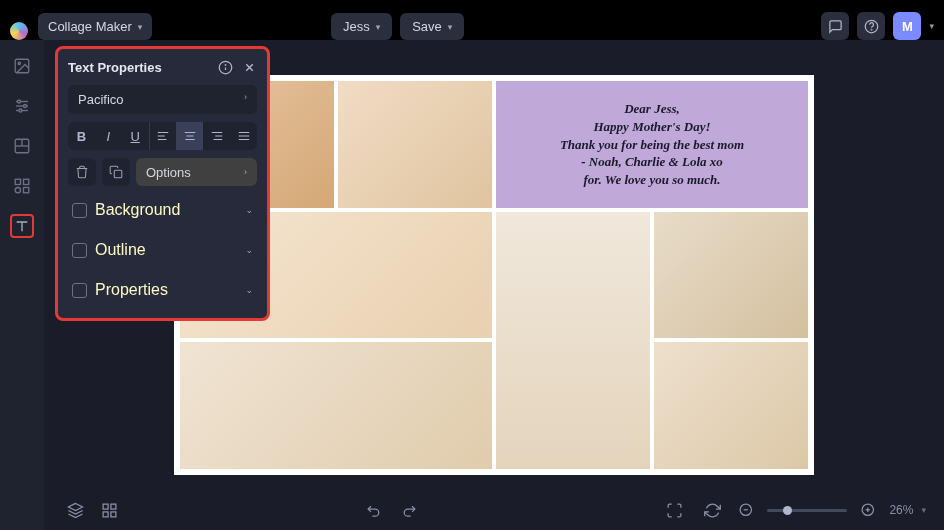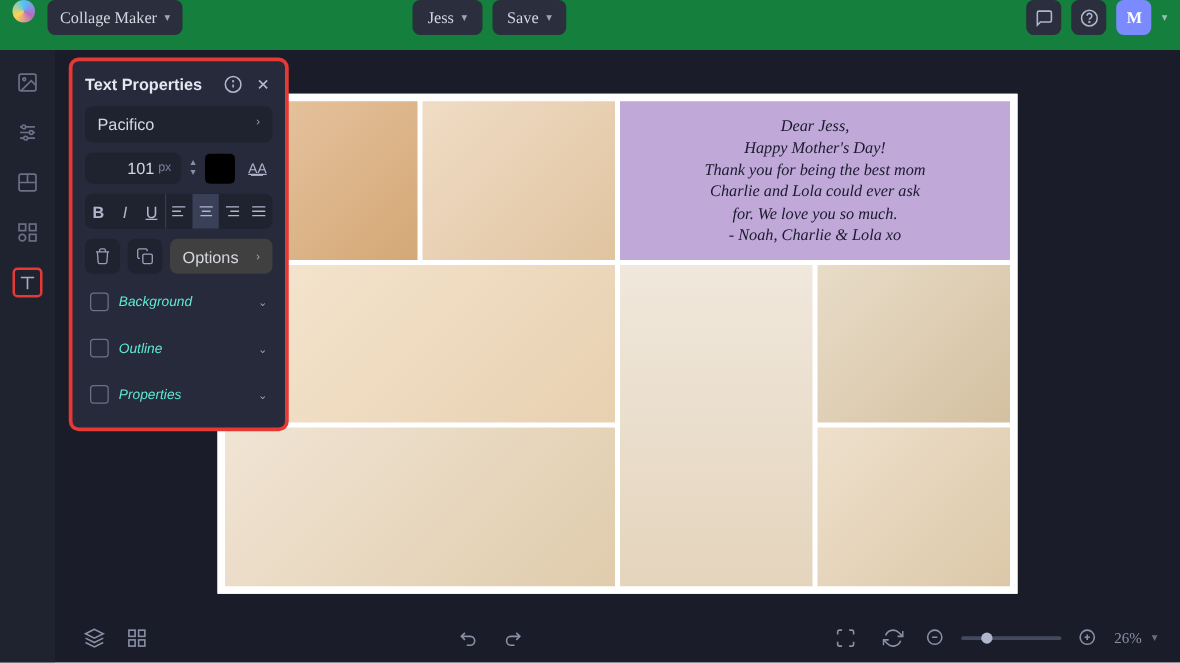--- a/index.html
+++ b/index.html
@@ -8,24 +8,23 @@
   background: #1a1d29;
   color: #d4d7e0;
   width: 944px;
   height: 530px;
   overflow: hidden;
   font-size: 13px;
 }
 .top-bar {
   height: 40px;
   display: flex;
-  align-items: flex-start;
+  align-items: flex-end;
   padding: 0 10px;
-  background: #15803d;
-  font-family: Liberation Serif, serif;
+  background: #000000;
 }
 .logo {
   width: 18px; height: 18px; border-radius: 50%;
   background: conic-gradient(#4fc3f7, #ba68c8, #ffd54f, #4fc3f7);
   margin-right: 10px;
 }
 .app-select {
   background: #2a2e3d; padding: 6px 10px; border-radius: 6px;
   display: flex; align-items: center; gap: 6px; cursor: pointer;
 }
@@ -65,54 +64,54 @@
 }
 .canvas-stage {
   flex: 1; display: flex; align-items: center; justify-content: center;
   padding: 20px 20px 0 20px;
 }
 .collage {
   width: 640px; height: 400px; background: #fff; border: 6px solid #fff;
   display: grid; grid-template-columns: repeat(4, 1fr); grid-template-rows: repeat(3, 1fr);
   gap: 4px;
 }
-.cell { background-size: cover; background-position: center; }
+.cell { background-size: cover; background-position: center; font-weight: bold; }
 .c1 { grid-column: 1; grid-row: 1; background: linear-gradient(135deg,#e8c6a4,#d4a876); }
 .c2 { grid-column: 2; grid-row: 1; background: linear-gradient(135deg,#f0dcc5,#e0c4a0); }
 .c3 { grid-column: 3 / 5; grid-row: 1; background: #c0a8d8; padding: 10px 14px;
   font-family: "Brush Script MT", cursive; font-style: italic; color: #1a1a2e;
   font-size: 13px; line-height: 1.35; text-align: center; display:flex;flex-direction:column;justify-content:center;}
 .c3 div { white-space: pre-line; }
 .c4 { grid-column: 1 / 3; grid-row: 2; background: linear-gradient(135deg,#f5e6d0,#e8d0b0); }
 .c5 { grid-column: 3; grid-row: 2 / 4; background: linear-gradient(180deg,#f0e8dc,#e4d4bc); }
 .c6 { grid-column: 4; grid-row: 2; background: linear-gradient(135deg,#e8dcc8,#d4c0a0); }
 .c7 { grid-column: 1 / 3; grid-row: 3; background: linear-gradient(135deg,#f0e4d4,#e0ccac); }
 .c8 { grid-column: 4; grid-row: 3; background: linear-gradient(135deg,#eee0cc,#dcc8a8); }
 
 .bottom-bar {
   height: 40px; display: flex; align-items: center; padding: 0 18px; gap: 12px;
 }
-.bottom-left, .bottom-right { display: flex; gap: 8px; align-items: center; font-family: Liberation Serif, serif; }
+.bottom-left, .bottom-right { display: flex; gap: 8px; align-items: center; }
 .bottom-center { margin-left: auto; margin-right: auto; display: flex; gap: 8px; }
 .bic {
   width: 26px; height: 26px; display:flex;align-items:center;justify-content:center;
   color:#8a90a6;cursor:pointer;
 }
 .zoom-slider {
   width: 80px; height: 3px; background: #444a5e; border-radius: 2px; position: relative;
 }
 .zoom-slider::after {
   content:""; position:absolute; left:20%; top:-3px; width:9px;height:9px;
   background:#b0b6cc; border-radius:50%;
 }
 .zoom-txt { color:#8a90a6; font-size:12px; }
 
 
 .panel {
-  position: absolute; left: 55px; top: 46px; width: 176px;
+  position: absolute; left: 55px; top: 46px; width: 215px;
   background: #262a3a; border-radius: 8px; padding: 10px 10px 12px 10px;
   border: 3px solid #e53935;
 }
 .panel-head {
   display: flex; align-items: center; justify-content: space-between; margin-bottom: 10px;
 }
 .panel-title { font-weight: 600; color: #e4e7f0; font-size: 13px; }
 .panel-head-icons { display:flex; gap:8px; }
 .phic { width:16px;height:16px;color:#b0b6cc;cursor:pointer;display:flex;align-items:center;justify-content:center;font-size:13px;}
 .font-row {
@@ -143,21 +142,21 @@
 .options-btn {
   flex:1;background:#404040;border-radius:6px;padding:6px 10px;
   display:flex;align-items:center;justify-content:space-between;cursor:pointer;
 }
 .sect {
   margin-top:8px;padding:7px 4px;display:flex;align-items:center;gap:8px;cursor:pointer;
 }
 .chk {
   width:15px;height:15px;border:1.4px solid #6b7188;border-radius:3px;
 }
-.sect .label { flex:1;color:#5eead4;font-size:11px;font-style:italic; }
+.sect .label { flex:1;color:#fef9c3;font-size:16px; }
 svg { display:block; }
 </style>
 </head>
 <body>
 
 <div class="top-bar">
   <div class="logo"></div>
   <div class="app-select">
     <span>Collage Maker</span>
     <span class="chev">▾</span>
@@ -235,23 +234,22 @@
 
   <div class="canvas-area">
     <div class="canvas-stage">
       <div class="collage">
         <div class="cell c1"></div>
         <div class="cell c2"></div>
         <div class="cell c3">
           <div>Dear Jess,</div>
           <div>Happy Mother's Day!</div>
           <div>Thank you for being the best mom</div>
-          <div>Charlie and Lola could ever ask</div>
+          <div>- Noah, Charlie &amp; Lola  xo</div>
           <div>for. We love you so much.</div>
-          <div>- Noah, Charlie &amp; Lola  xo</div>
         </div>
         <div class="cell c4"></div>
         <div class="cell c5"></div>
         <div class="cell c6"></div>
         <div class="cell c7"></div>
         <div class="cell c8"></div>
       </div>
     </div>
 
     <div class="bottom-bar">
@@ -338,32 +336,20 @@
           </svg>
       </span>
     </div>
   </div>
 
   <div class="font-row">
     <span>Pacifico</span>
     <span class="chev">›</span>
   </div>
 
-  <div class="size-row" style="margin-top:8px;">
-    <div class="size-box">
-      <span>101</span>
-        <span class="unit">px</span>
-    </div>
-    <div class="stepper">
-      <span>▲</span>
-      <span>▼</span>
-    </div>
-    <div class="swatch"></div>
-    <div class="aa">A͟A</div>
-  </div>
 
   <div class="fmt-row" style="margin-top:8px;">
     <div class="fmt">
         <b>B</b>
       </div>
     <div class="fmt">
         <i>I</i>
       </div>
     <div class="fmt">
         <u>U</u>

